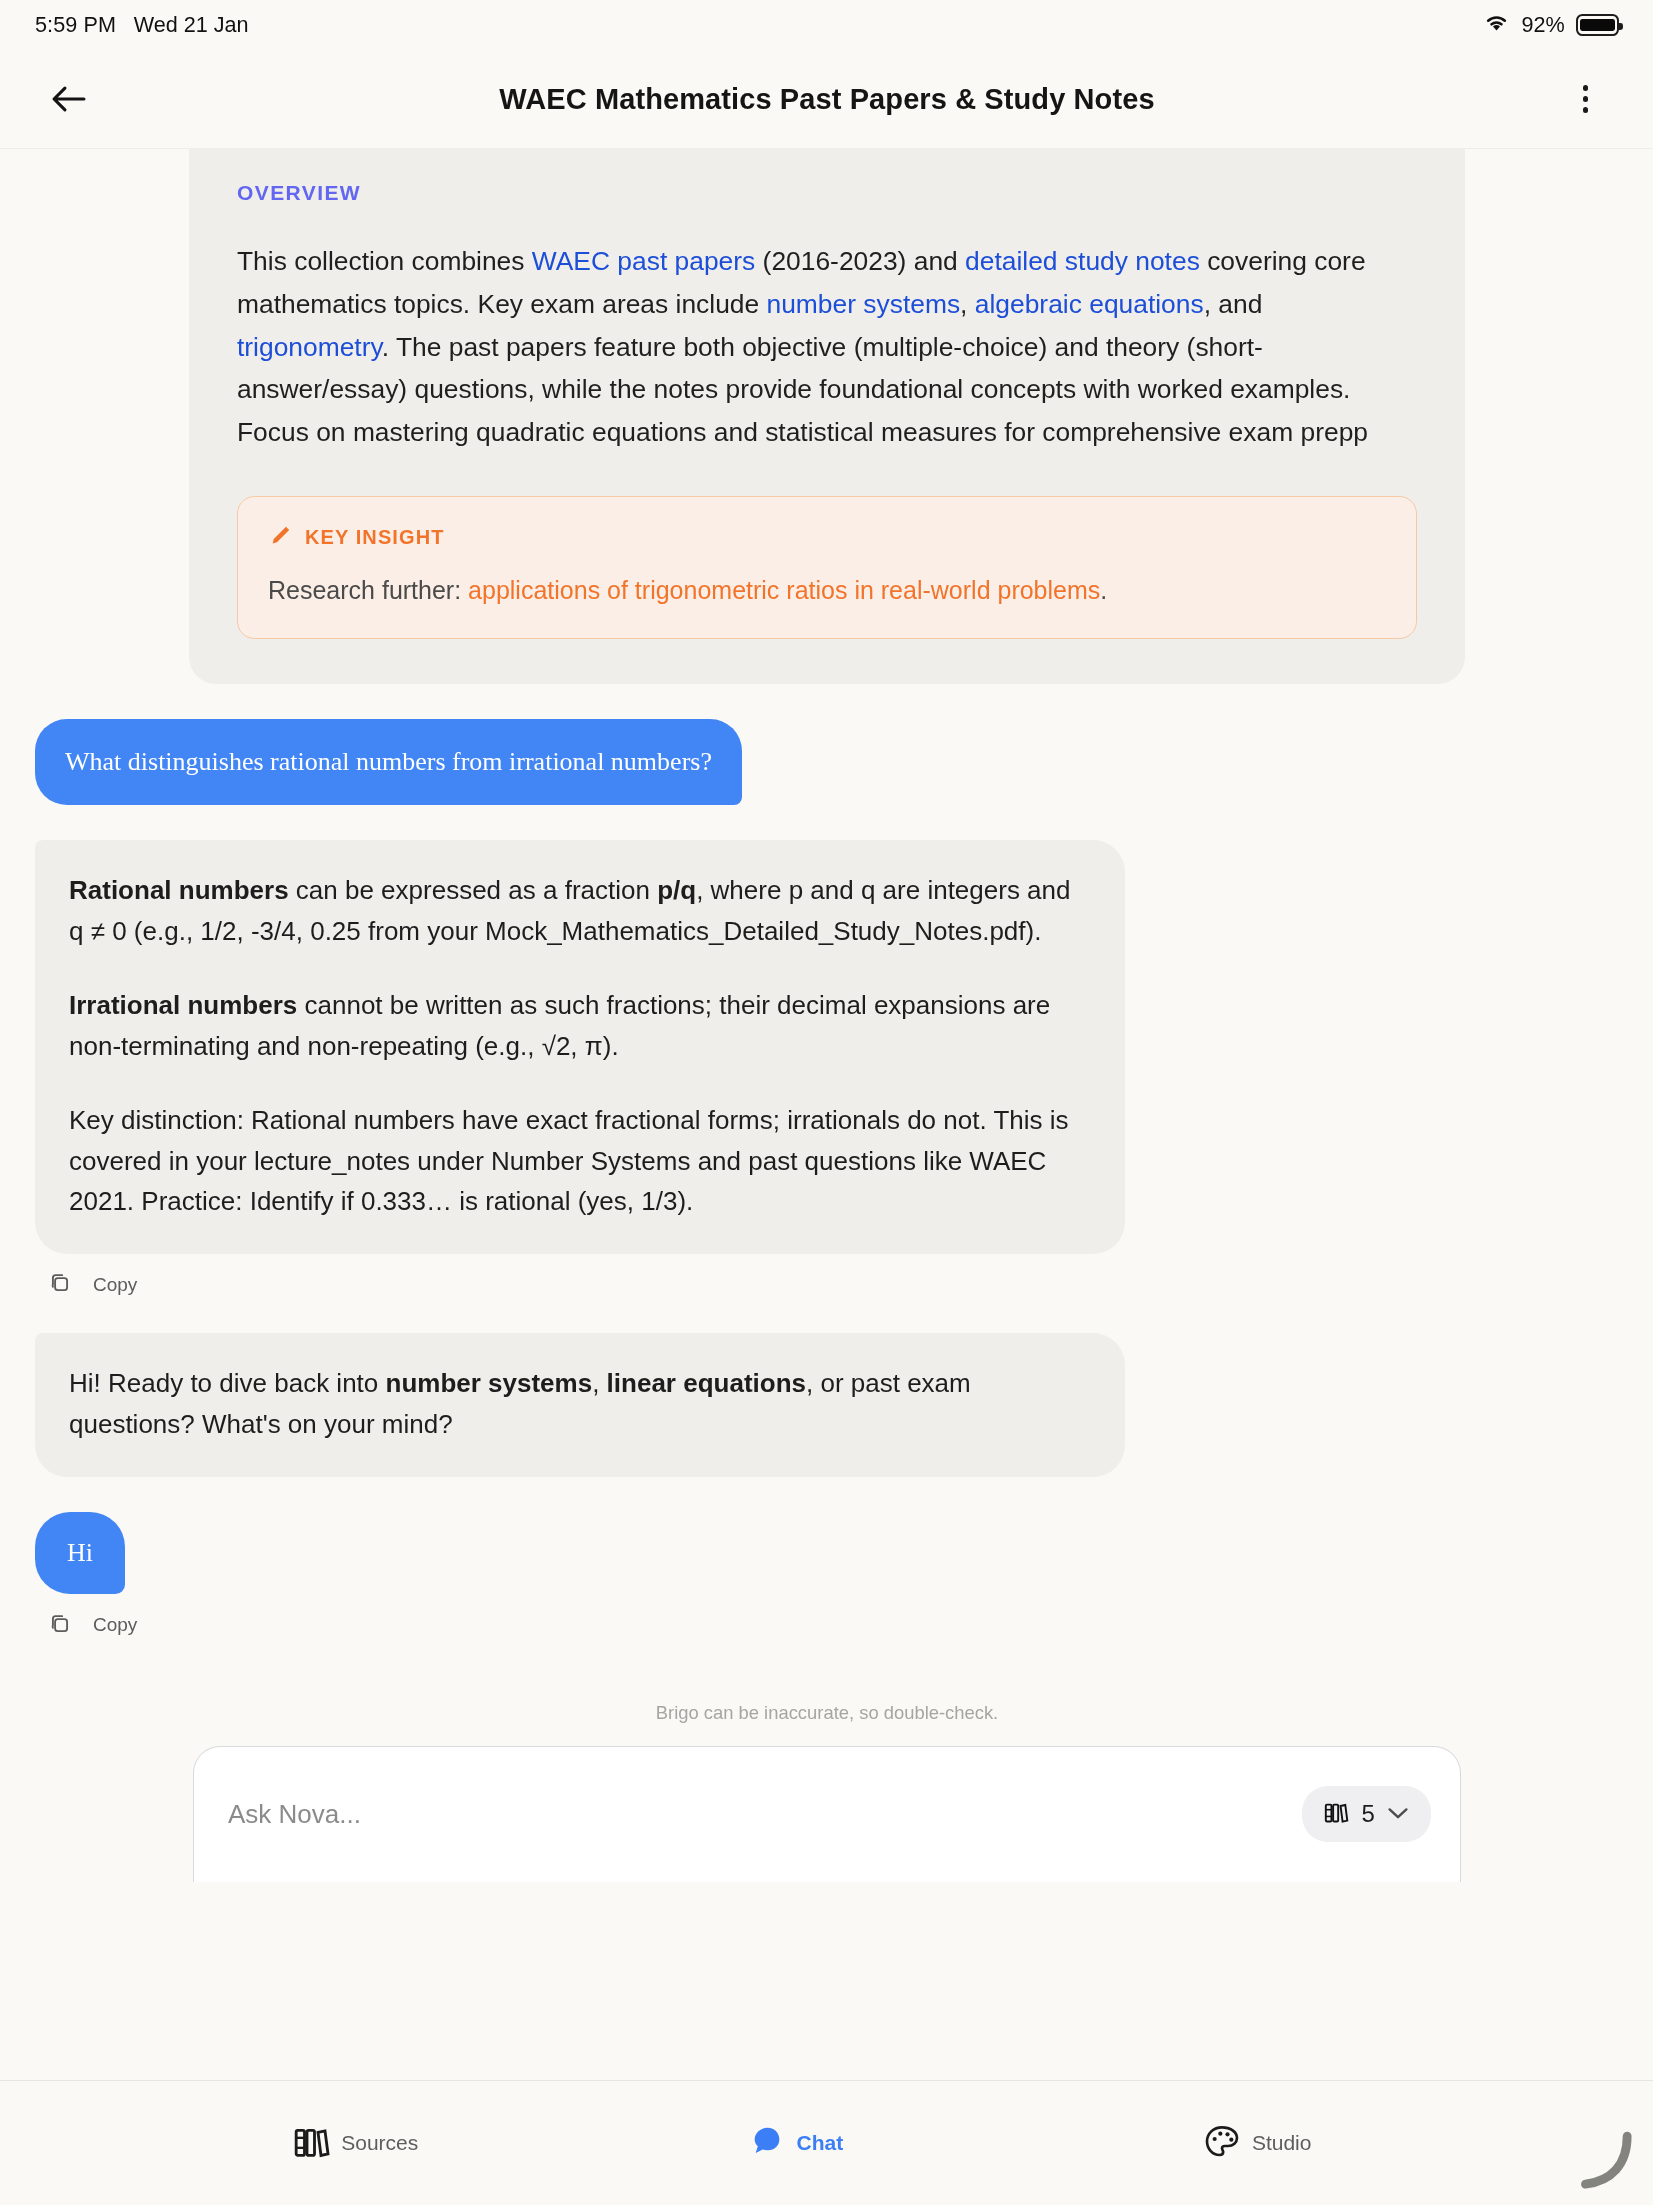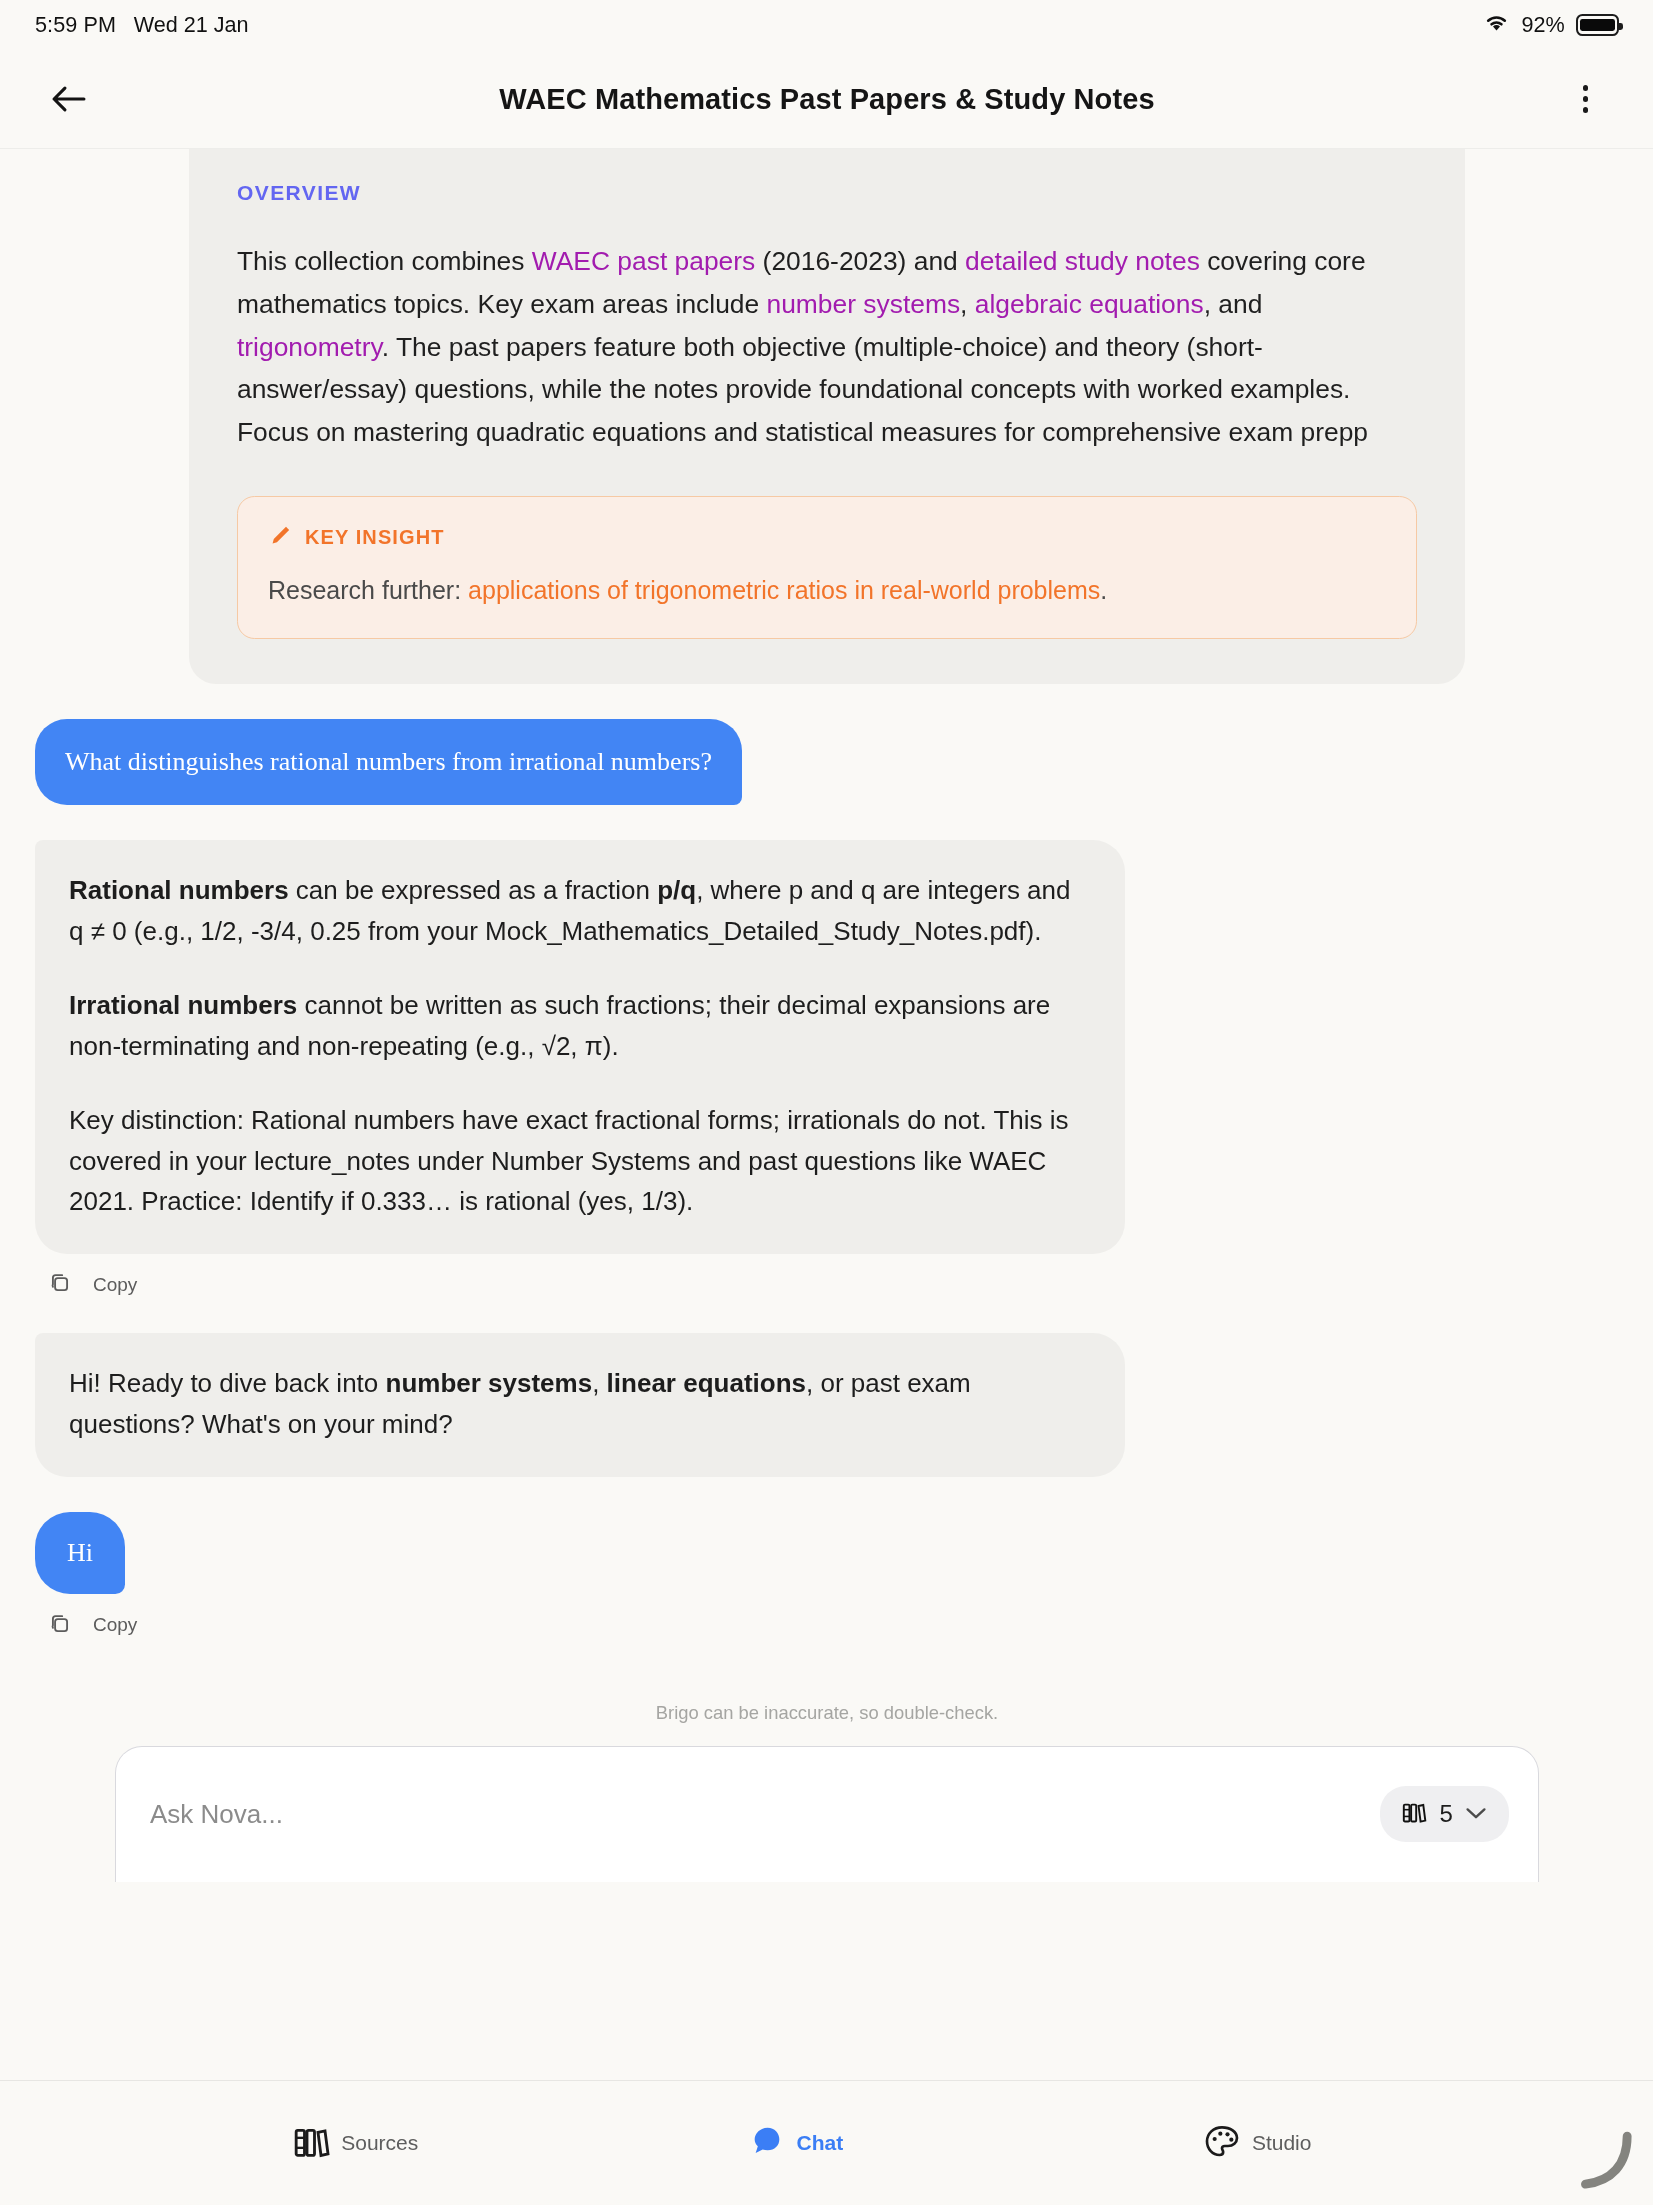--- a/index.html
+++ b/index.html
@@ -105,21 +105,21 @@
     font-weight: 700;
     letter-spacing: 1.4px;
     color: #6366f1;
     margin-bottom: 35px;
   }
   .overview-text {
     font-size: 26.4px;
     line-height: 1.62;
     color: #1f1f1f;
   }
-  .lnk { color: #a21caf; }
+  .lnk { color: #1d4ed8; }
 
   .insight-box {
     margin-top: 42px;
     background: #fbeee6;
     border: 1.6px solid #f6c9a4;
     border-radius: 17.6px;
     padding: 27px 30px 29px 30px;
   }
   .insight-head {
     display: flex;
@@ -180,21 +180,21 @@
   .disclaimer {
     text-align: center;
     font-size: 18.4px;
     color: #a5a5a2;
     margin-top: 63px;
   }
 
   
   .composer {
     margin: 22.4px auto 0 auto;
-    width: 1424px;
+    width: 1268px;
     background: #ffffff;
     border: 1.6px solid #d9d9de;
     border-radius: 27px 27px 0 0;
     border-bottom: none;
     min-height: 136px;
     display: flex;
     align-items: center;
     padding: 0 29px 0 34px;
   }
   .composer-input {

